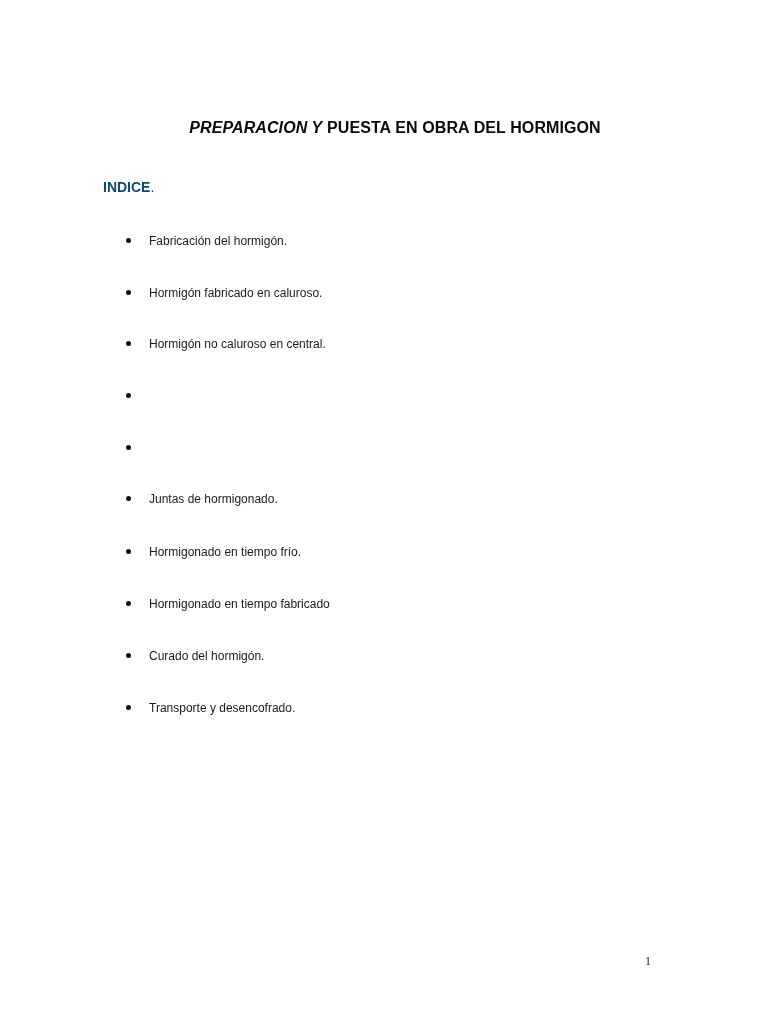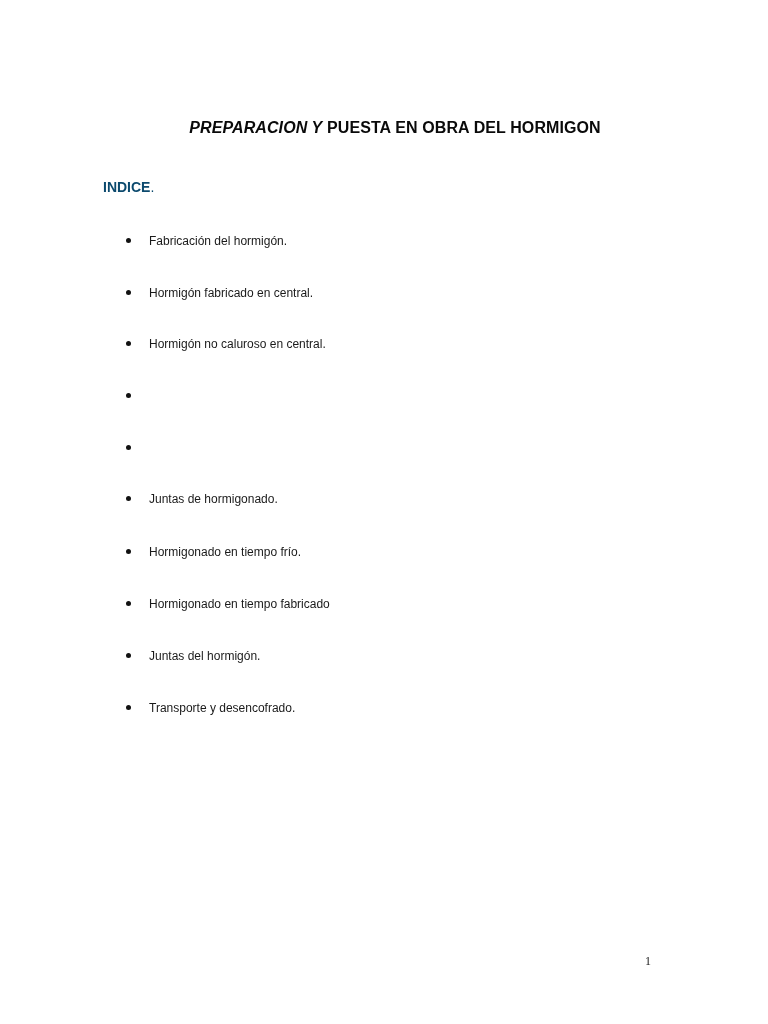--- a/index.html
+++ b/index.html
@@ -99,21 +99,21 @@
 
   <div class="index-heading"><span class="bold">INDICE</span><span>.</span></div>
 
   <ul class="toc-list">
     <li class="toc-item" style="top:232px">
       <span class="bullet"></span>
       <span class="label">Fabricación del hormigón.</span>
     </li>
     <li class="toc-item" style="top:284px">
       <span class="bullet"></span>
-      <span class="label">Hormigón fabricado en central.</span>
+      <span class="label">Hormigón fabricado en caluroso.</span>
     </li>
     <li class="toc-item" style="top:335px">
       <span class="bullet"></span>
       <span class="label">Hormigón no caluroso en central.</span>
     </li>
     <li class="toc-item" style="top:387px">
       <span class="bullet"></span>
     </li>
     <li class="toc-item" style="top:439px">
       <span class="bullet"></span>
@@ -125,21 +125,21 @@
     <li class="toc-item" style="top:543px">
       <span class="bullet"></span>
       <span class="label">Hormigonado en tiempo frío.</span>
     </li>
     <li class="toc-item" style="top:595px">
       <span class="bullet"></span>
       <span class="label">Hormigonado en tiempo fabricado</span>
     </li>
     <li class="toc-item" style="top:647px">
       <span class="bullet"></span>
-      <span class="label">Juntas del hormigón.</span>
+      <span class="label">Curado del hormigón.</span>
     </li>
     <li class="toc-item" style="top:699px">
       <span class="bullet"></span>
       <span class="label">Transporte y desencofrado.</span>
     </li>
   </ul>
 
   <div class="page-number">1</div>
 
 </div>

